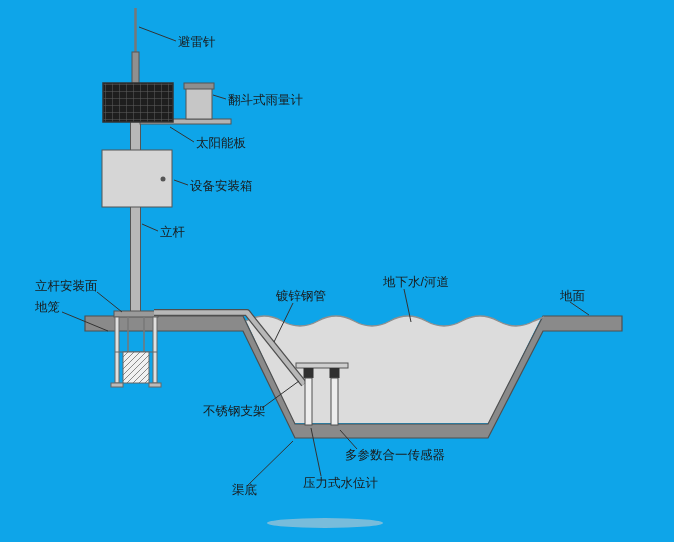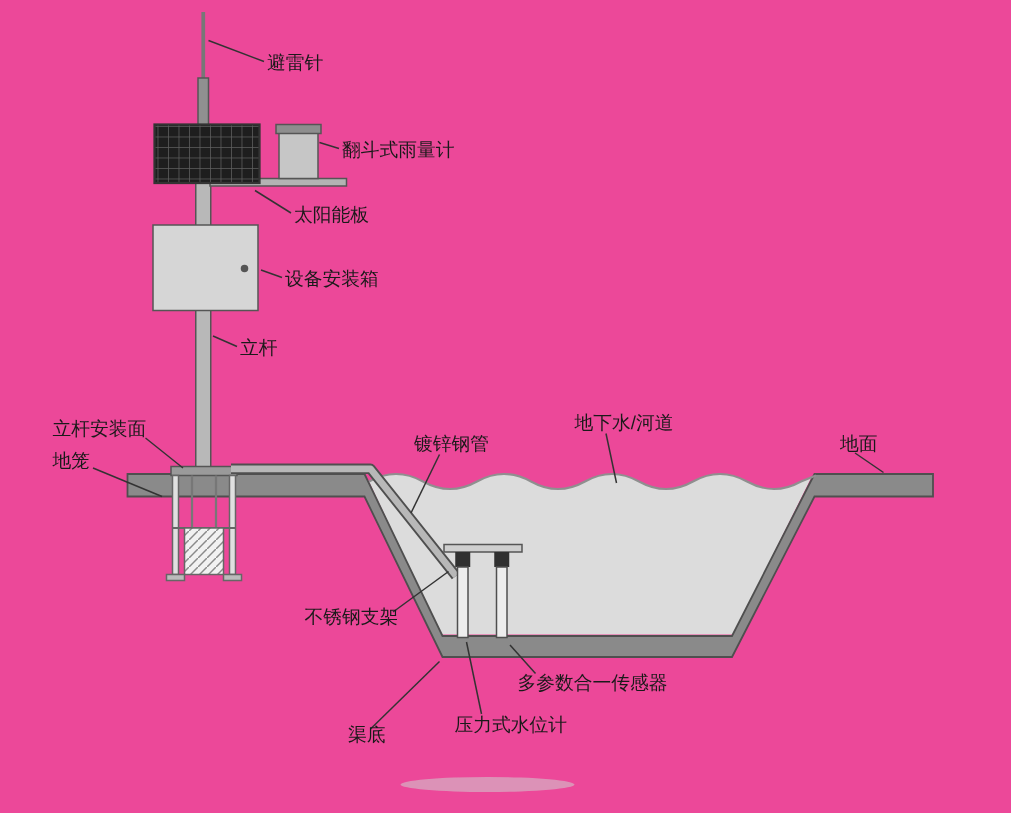--- a/index.html
+++ b/index.html
@@ -1,16 +1,16 @@
 <!DOCTYPE html>
 <html><head>
 <meta charset="utf-8">
 <style>
   html,body{margin:0;padding:0;background:#ffffff;}
-  .stage{position:relative;width:674px;height:542px;background:#ec4899;overflow:hidden;}
+  .stage{position:relative;width:674px;height:542px;background:#0ea5e9;overflow:hidden;}
   svg{display:block;}
   text.diagram-label{
     font-family:"Liberation Sans","DejaVu Sans",sans-serif;
     font-size:12.5px;
     fill:#1a1a1a;
   }
   .leader{stroke:#333333;stroke-width:1;fill:none;}
   .outline{stroke:#555555;stroke-width:1;}
 </style>
 </head>

